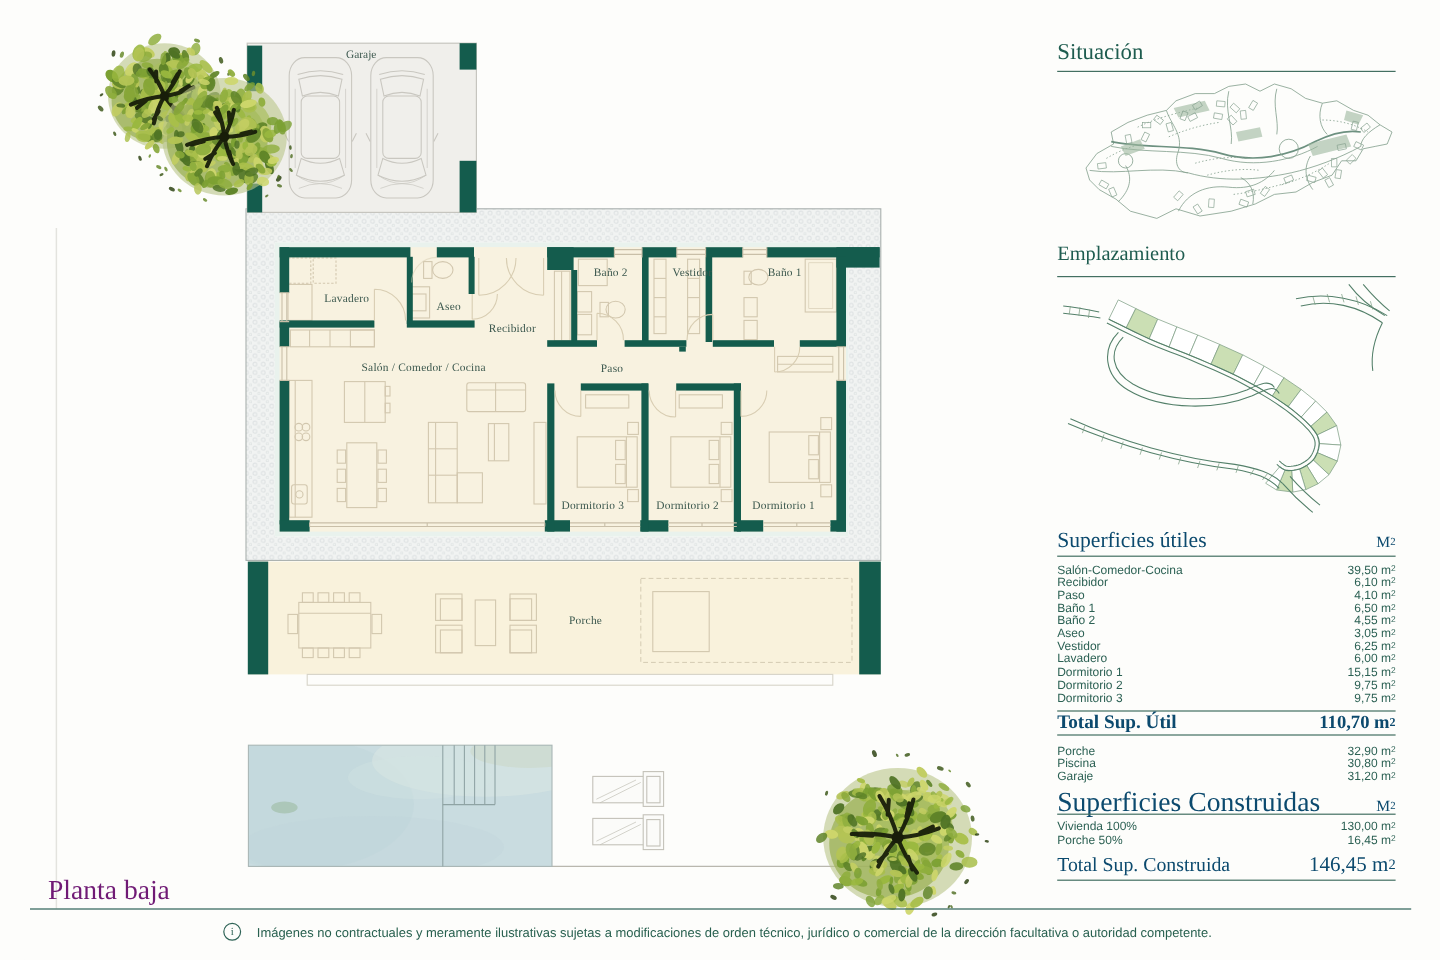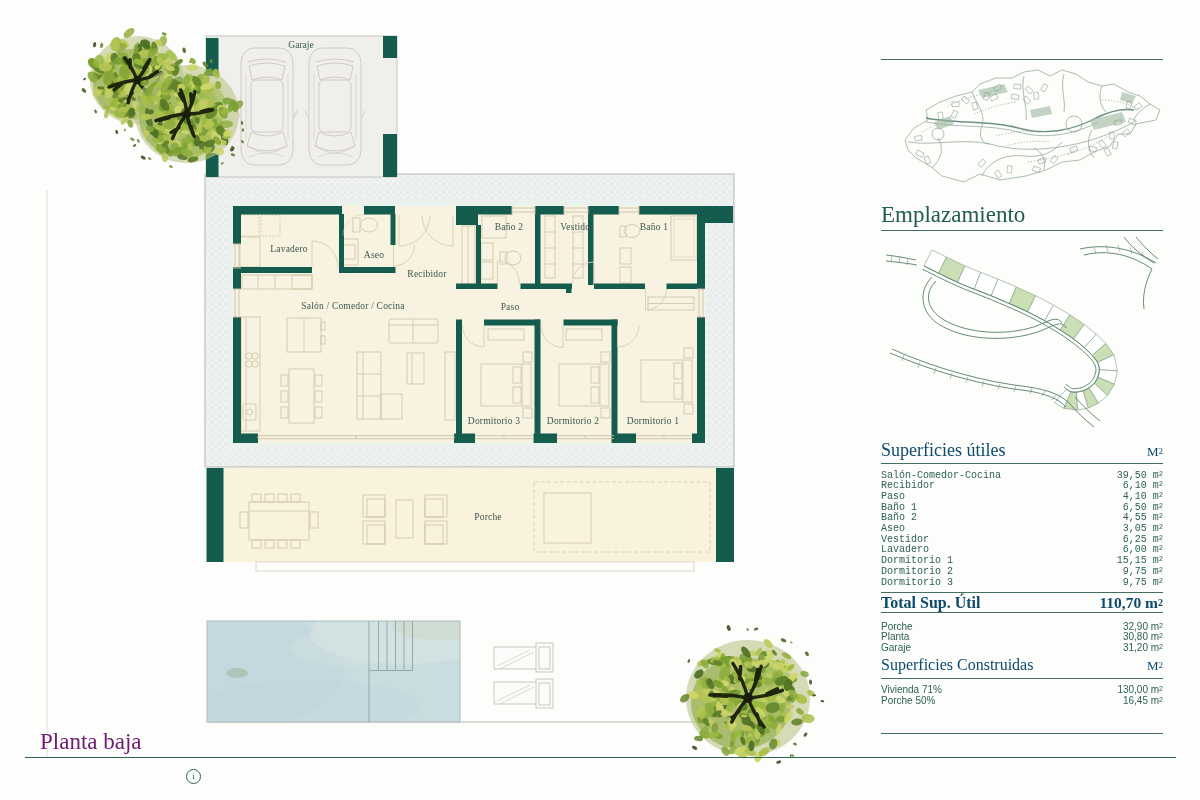--- a/index.html
+++ b/index.html
@@ -1075,20 +1075,21 @@
 <ellipse cx="790.8" cy="755.6" rx="1.5" ry="0.9" fill="#3f5a1c" opacity="0.85" transform="rotate(120 790.8 755.6)"></ellipse>
 <ellipse cx="783.6" cy="640.3" rx="2.9" ry="1.7" fill="#3f5a1c" opacity="0.85" transform="rotate(20 783.6 640.3)"></ellipse>
 <ellipse cx="814.2" cy="695.4" rx="1.9" ry="1.1" fill="#2f4414" opacity="0.85" transform="rotate(174 814.2 695.4)"></ellipse>
 <ellipse cx="747.7" cy="629.5" rx="1.5" ry="0.9" fill="#56732a" opacity="0.85" transform="rotate(58 747.7 629.5)"></ellipse>
 <ellipse cx="806.9" cy="653.8" rx="2.6" ry="1.6" fill="#3f5a1c" opacity="0.85" transform="rotate(53 806.9 653.8)"></ellipse>
 <path d="M748,698 Q765.6,696.8 782.4,690.3 M766.9,693.8 L777.4,688.8 M748,698 Q753.8,713.7 764.2,727.2 M756.9,714.1 L760.3,724.6 M748,698 Q738.2,708.7 731.8,722.1 M739.1,711.3 L732.1,717.8 M748,698 Q729.3,693.7 709.8,695.0 M727.0,696.4 L714.4,695.6 M748,698 Q743.1,679.8 732.9,663.4 M739.7,679.0 L740.7,666.5 M748,698 Q756.9,683.3 761.2,666.3 M755.3,680.6 L757.7,669.5" stroke="#171d09" stroke-width="3.4" fill="none" stroke-linecap="round" opacity="0.95"></path>
 <circle cx="748" cy="698" r="5.0" fill="#171d09"></circle>
       </g>
 </svg>
 
+<div class="rp serif" style="top:33px;font-size:19px;">Situación</div>
 
 <div class="hrule" style="top:59px;"></div>
 
 <div style="position:absolute;left:878px;top:62px;"><svg width="300" height="140" viewBox="0 0 300 140">
 <g stroke="#87a290" stroke-width="0.7" fill="none">
 <path d="M27,78 L36,66 50,58 48,48 62,40 78,34 94,30 102,22 118,16 134,16 146,10 160,8 172,14 184,8 198,12 210,20 224,24 236,22 250,30 262,34 272,42 282,48 278,58 268,60 258,62 252,72 240,72 232,84 216,90 202,98 184,100 168,108 148,114 122,118 102,112 86,120 64,114 52,104 38,96 30,88 Z"></path>
 <path d="M48,56 C76,62 112,58 140,66 C168,74 196,68 218,56 C230,50 244,46 256,48" stroke="#6d9180" stroke-width="1.4"></path>
 <path d="M48,60 C76,66 112,62 140,70 C168,78 198,72 220,60" stroke-width="0.7"></path>
 <path d="M30,80 C56,84 84,76 112,82 C140,90 170,88 198,82 C216,78 238,70 256,60"></path>
 <path d="M104,114 C112,98 128,92 146,94 C164,96 176,90 184,80"></path>
@@ -1145,21 +1146,21 @@
           <rect x="240" y="80" width="7" height="4.5" transform="rotate(99 240 80)"></rect>
           <rect x="252" y="70" width="7" height="4.5" transform="rotate(136 252 70)"></rect>
           <rect x="44" y="78" width="7" height="4.5" transform="rotate(173 44 78)"></rect>
           <rect x="40" y="88" width="7" height="4.5" transform="rotate(30 40 88)"></rect>
           <rect x="50" y="94" width="7" height="4.5" transform="rotate(67 50 94)"></rect>
           <rect x="254" y="40" width="7" height="4.5" transform="rotate(104 254 40)"></rect>
           <rect x="264" y="44" width="7" height="4.5" transform="rotate(141 264 44)"></rect>
 </g>
 </svg></div>
 
-<div class="rp serif" style="top:202px;font-size:23px;">Emplazamiento</div>
+<div class="rp serif" style="top:202px;font-size:17px;">Emplazamiento</div>
 
 <div class="hrule" style="top:230px;"></div>
 
 <div style="position:absolute;left:884px;top:235px;"><svg width="290" height="200" viewBox="0 0 290 200">
 <g stroke="#7a9c82" stroke-width="0.6">
 <path d="M40.0,31.0 L54.5,38.2 L62.5,22.1 L47.9,14.9 Z" fill="#ffffff"></path>
           <path d="M54.5,38.2 L73.6,47.4 L80.8,30.9 L62.5,22.1 Z" fill="#cbdfb4"></path>
           <path d="M73.6,47.4 L90.2,54.2 L96.7,37.4 L80.8,30.9 Z" fill="#ffffff"></path>
           <path d="M90.2,54.2 L107.1,60.8 L114.1,44.2 L96.7,37.4 Z" fill="#ffffff"></path>
           <path d="M107.1,60.8 L125.2,68.5 L132.4,52.0 L114.1,44.2 Z" fill="#ffffff"></path>
@@ -1199,21 +1200,21 @@
 
 <div class="rp" style="top:440px;">
   <div class="totrow">
         <span class="serif" style="font-size:18px;">Superficies útiles</span>
         <span class="serif" style="font-size:13px;">M<sup style="font-size:9px;">2</sup></span>
       </div>
 </div>
 
 <div class="hrule" style="top:463px;"></div>
 
-<div class="rp" style="top:470.5px;font-family:Liberation Mono, monospace;">
+<div class="rp" style="top:470.5px;">
 <div class="trow">
         <span>Salón-Comedor-Cocina</span>
         <span class="tval">39,50 m<sup>2</sup></span>
       </div>
 <div class="trow">
         <span>Recibidor</span>
         <span class="tval">6,10 m<sup>2</sup></span>
       </div>
 <div class="trow">
         <span>Paso</span>
@@ -1263,52 +1264,59 @@
 </div>
 
 <div class="hrule" style="top:611.5px;"></div>
 
 <div class="rp" style="top:621.5px;">
 <div class="trow">
         <span>Porche</span>
         <span class="tval">32,90 m<sup>2</sup></span>
       </div>
 <div class="trow">
-        <span>Planta</span>
+        <span>Piscina</span>
         <span class="tval">30,80 m<sup>2</sup></span>
       </div>
 <div class="trow">
         <span>Garaje</span>
         <span class="tval">31,20 m<sup>2</sup></span>
       </div>
 </div>
 
 <div class="rp" style="top:656px;">
   <div class="totrow">
-        <span class="serif" style="font-size:16px;">Superficies Construidas</span>
+        <span class="serif" style="font-size:23px;">Superficies Construidas</span>
         <span class="serif" style="font-size:13px;">M<sup style="font-size:9px;">2</sup></span>
       </div>
 </div>
 
 <div class="hrule" style="top:678px;"></div>
 
 <div class="rp" style="top:685px;">
 <div class="trow">
-        <span>Vivienda 71%</span>
+        <span>Vivienda 100%</span>
         <span class="tval">130,00 m<sup>2</sup></span>
       </div>
 <div class="trow">
         <span>Porche 50%</span>
         <span class="tval">16,45 m<sup>2</sup></span>
       </div>
 </div>
 
+<div class="rp" style="top:710px;">
+  <div class="totrow">
+        <span class="serif" style="font-size:16.5px;">Total Sup. Construida</span>
+        <span class="serif" style="font-size:17.5px;">146,45 m<sup style="font-size:12px;">2</sup></span>
+      </div>
+</div>
 
 <div class="hrule" style="top:732.5px;"></div>
 
 <div class="serif" style="position:absolute;left:40px;top:729px;font-size:23px;color:#701a75;">Planta baja</div>
 
 <div style="position:absolute;left:25px;top:757px;width:1151px;border-top:1px solid #2e6356;height:0;"></div>
 
 <div style="position:absolute;left:186px;top:769px;width:13px;height:13px;border:1px solid #2e6356;border-radius:50%;color:#2e6356;font-size:9px;text-align:center;line-height:13px;font-family:'Liberation Serif',serif;">i</div>
 
+<div style="position:absolute;left:214px;top:771.5px;font-size:10.8px;color:#28604f;">Imágenes no contractuales y meramente ilustrativas sujetas a modificaciones de orden técnico, jurídico o comercial de la dirección facultativa o autoridad competente.</div>
 
 </div>
 
 </body></html>

